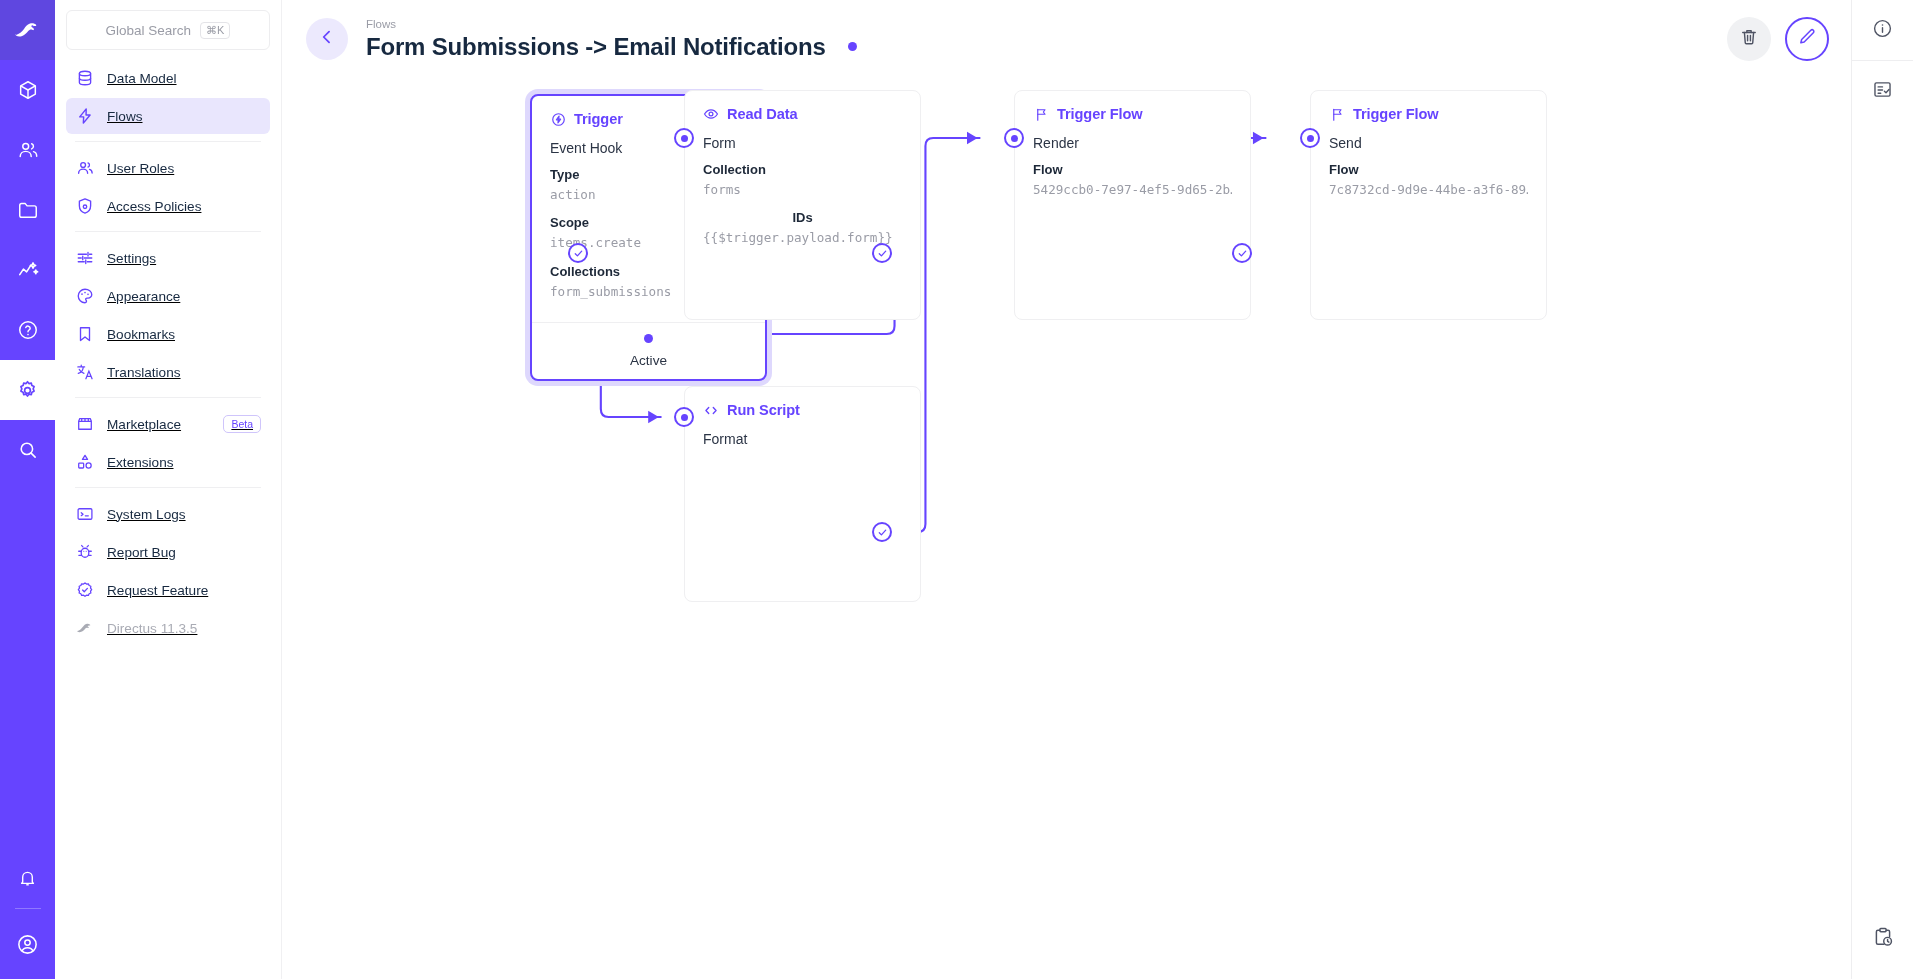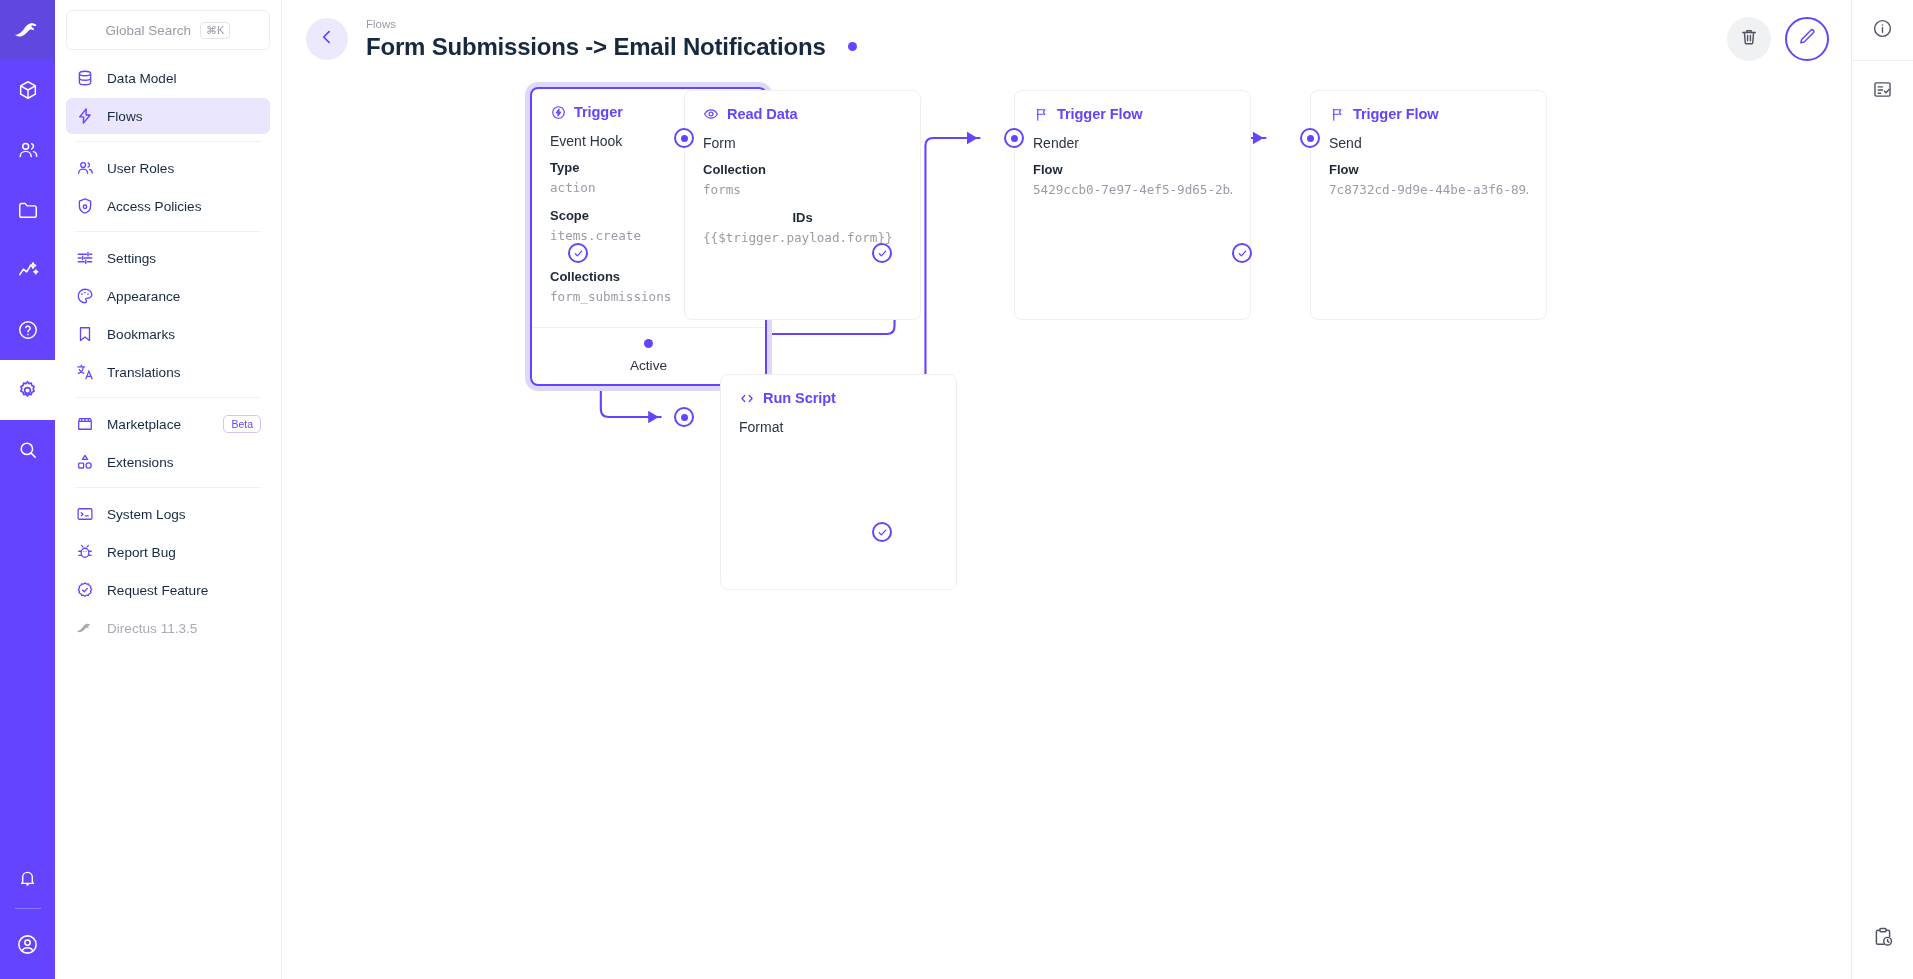--- a/index.html
+++ b/index.html
@@ -45,21 +45,21 @@
   .sb-search {
     height: 40px; border: 1px solid #ededef; border-radius: 6px;
     display: flex; align-items: center; justify-content: center; gap: 9px;
     background: #fff;
   }
   .sb-search-ph { font-size: 13.5px; color: #9a9ca6; }
   .sb-kbd {
     font-size: 11px; color: #9a9ca6; border: 1px solid #e4e4e8;
     border-radius: 4px; padding: 2px 5px; line-height: 1;
   }
-  .sb-list { padding: 4px 11px 0 11px; }
+  .sb-list { padding: 4px 11px 0 11px; text-decoration: underline; }
   .sb-item {
     height: 36px; display: flex; align-items: center; gap: 13px;
     padding: 0 9px; border-radius: 6px; color: #172940; font-size: 13.6px;
     margin-bottom: 2px;
   }
   .sb-item.active { background: #e9e6fd; }
   .sb-item .ico { width: 19px; height: 19px; display: flex; align-items: center; justify-content: center; color: #6644ff; flex: 0 0 19px; }
   .sb-item.muted { color: #a9abb4; }
   .sb-item.muted .ico { color: #a9abb4; }
   .sb-sep { height: 1px; background: #efeff1; margin: 7px 9px 8px 9px; }
@@ -434,37 +434,37 @@
         </g>
         <g fill="#6644ff">
 
           <path d="M390 60 l-11 -6.2 v12.4 z"></path>
           <path d="M390 339 l-11 -6.2 v12.4 z"></path>
           <path d="M720 60 l-11 -6.2 v12.4 z"></path>
           <path d="M1016 60 l-11 -6.2 v12.4 z"></path>
         </g>
       </svg>
 
-      <div class="node selected" style="left:248px; top:9px; width:237px;">
+      <div class="node selected" style="left:248px; top:16px; width:237px;">
         <div class="node-hd">
           <span class="ico">
             <svg width="15" height="15" viewBox="0 0 24 24" fill="none" stroke="#6644ff" stroke-width="1.9" stroke-linejoin="round">
                 <circle cx="12" cy="12" r="9.2"></circle>
                 <path d="M12.9 6.6L8.6 12.6h3.1l-.6 4.8 4.3-6h-3.1l.6-4.8z"></path>
               </svg>
           </span>
           <span>Trigger</span>
         </div>
         <div class="node-body">
           <div class="node-name">Event Hook</div>
           <div class="fld-k">Type</div>
           <div class="fld-v">action</div>
           <div class="fld-k" style="margin-top:8px;">Scope</div>
           <div class="fld-v">items.create</div>
-          <div class="fld-k" style="margin-top:20px;">Collections</div>
+          <div class="fld-k" style="margin-top:8px;">Collections</div>
           <div class="fld-v">form_submissions</div>
         </div>
         <div class="node-foot" style="margin-top:10px;flex-direction:column;">
           <span class="status-dot"></span>
           <span>Active</span>
         </div>
       </div>
 
       <div class="port" style="left:286px; top:165px;">
         <span class="chk">
@@ -496,21 +496,21 @@
         <span class="dot"></span>
       </div>
       <div class="port" style="left:590px; top:165px;">
         <span class="chk">
           <svg width="11" height="11" viewBox="0 0 24 24" fill="none" stroke="#6644ff" stroke-width="2.8" stroke-linecap="round" stroke-linejoin="round">
               <path d="M5 12.6l4.6 4.6L19 6.8"></path>
             </svg>
         </span>
       </div>
 
-      <div class="node" style="left:402px; top:296px; width:237px; height:216px;margin-left:36px;">
+      <div class="node" style="left:402px; top:308px; width:237px; height:216px;">
         <div class="node-hd">
           <span class="ico">
             <svg width="17" height="17" viewBox="0 0 24 24" fill="none" stroke="#6644ff" stroke-width="2" stroke-linecap="round" stroke-linejoin="round">
                 <path d="M8.6 7.4L4.4 12l4.2 4.6M15.4 7.4L19.6 12l-4.2 4.6"></path>
               </svg>
           </span>
           <span>Run Script</span>
         </div>
         <div class="node-body">
           <div class="node-name">Format</div>

